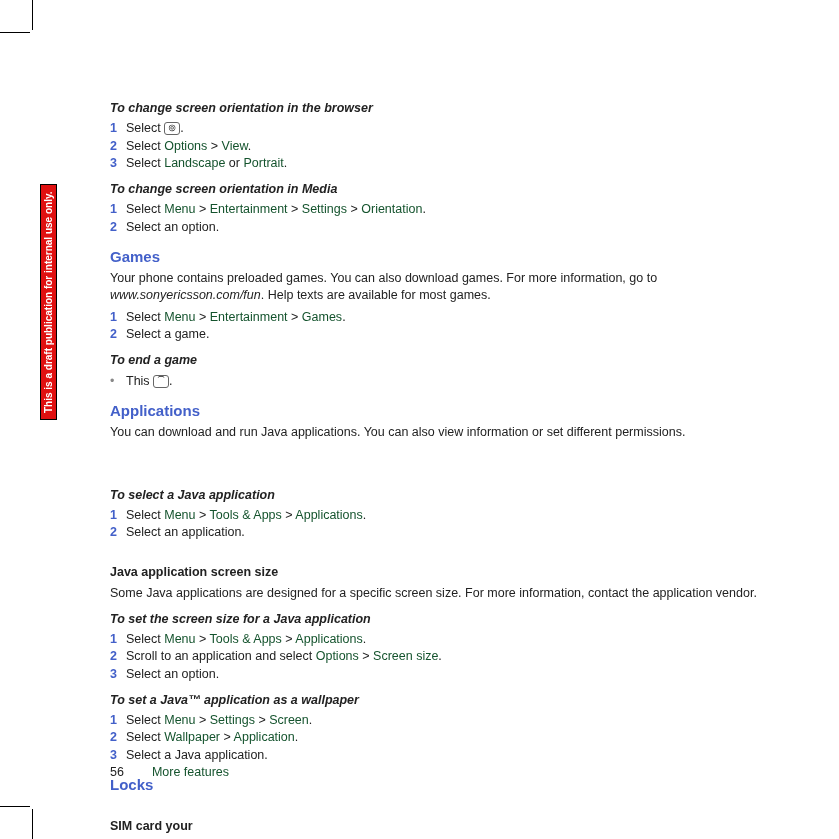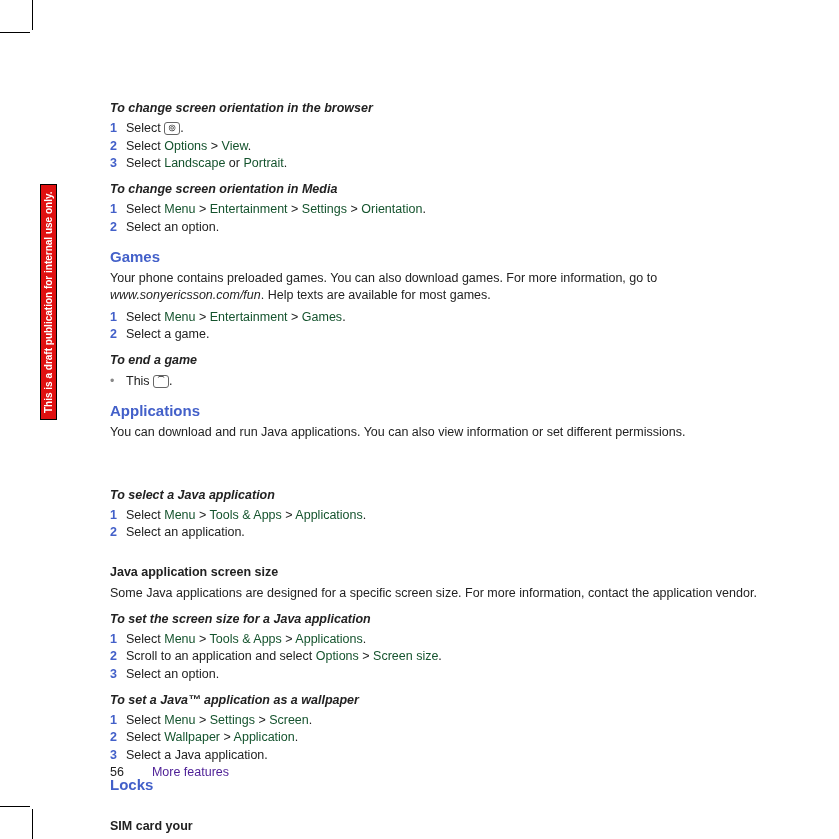--- a/index.html
+++ b/index.html
@@ -61,21 +61,21 @@
   .footer {
     position: absolute;
     left: 110px;
     bottom: 60px;
     font-size: 12.5px;
     display: flex;
     gap: 28px;
     align-items: flex-start;
   }
   .footer-page { color: #222; }
-  .footer-sect { color: #4c1d95; }
+  .footer-sect { color: #14532d; }
   .icon-inline {
     display: inline-block;
     vertical-align: middle;
     border: 1px solid #666;
     border-radius: 3px;
     padding: 0 2px;
     font-size: 9px;
     line-height: 11px;
     min-width: 16px;
     text-align: center;

